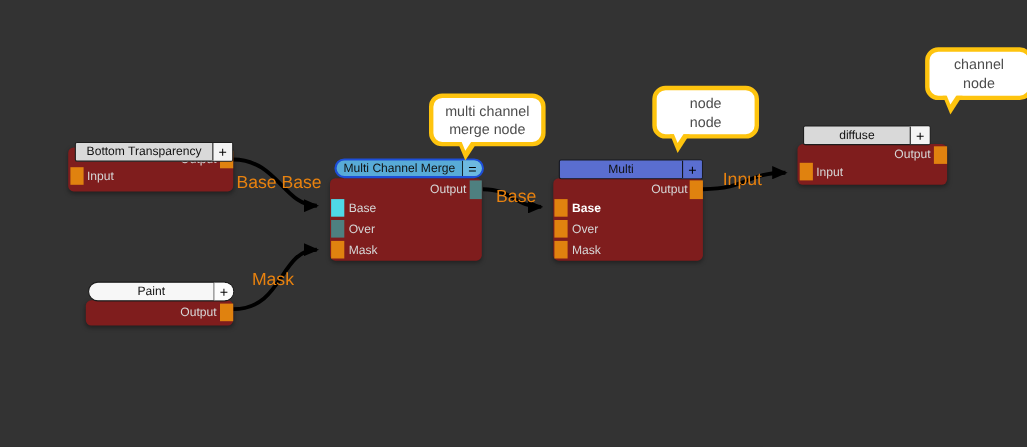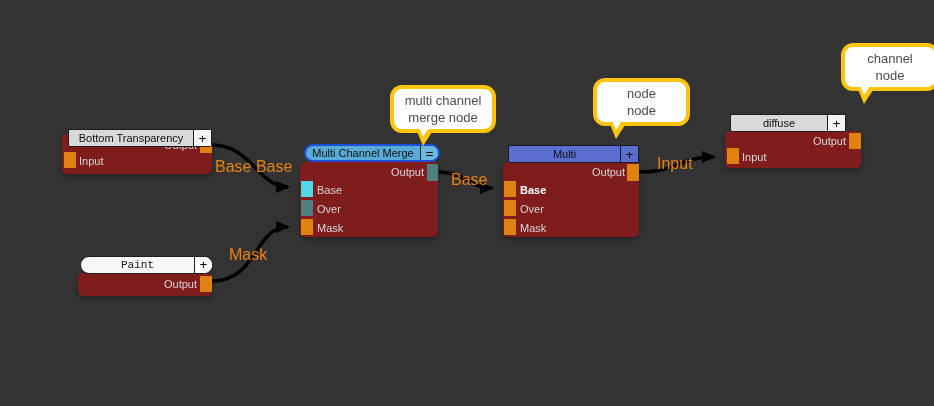--- a/index.html
+++ b/index.html
@@ -26,21 +26,21 @@
     white-space:nowrap; padding:0 4px;
   }
   .titlebar .title-btn {
     width:18px; display:flex; align-items:center; justify-content:center;
     font-size:13px; color:#000; cursor:pointer;
   }
   
   .titlebar.gray { background:#d9d9d9; border:1px solid #1d1d1d; border-radius:2px; }
   .titlebar.gray .title-btn { background:#f4f4f4; border-left:1px solid #1d1d1d; }
   
-  .titlebar.pill-white { background:#f7f7f7; border:1px solid #1d1d1d; border-radius:9px;font-family:Liberation Mono, monospace; }
+  .titlebar.pill-white { background:#f7f7f7; border:1px solid #1d1d1d; border-radius:9px; }
   .titlebar.pill-white .title-btn { border-left:1px solid #1d1d1d; border-radius:0 9px 9px 0; background:#fdfdfd; }
   
   .titlebar.pill-cyan { background:#58abd7; border:2px solid #1d4ed8; border-radius:9px;text-align:center; }
   .titlebar.pill-cyan .title-btn { border-left:1px solid #16272e; border-radius:0 9px 9px 0; background:#6cb9e0; }
   
   .titlebar.blue { background:#5a6ed0; border:1px solid #16181f; border-radius:2px; }
   .titlebar.blue .title-btn { border-left:1px solid #16181f; background:#5a6ed0; }
 
   .port-label {
     position:absolute; font-size:11px; color:#d6d6d6; white-space:nowrap; line-height:16px;

